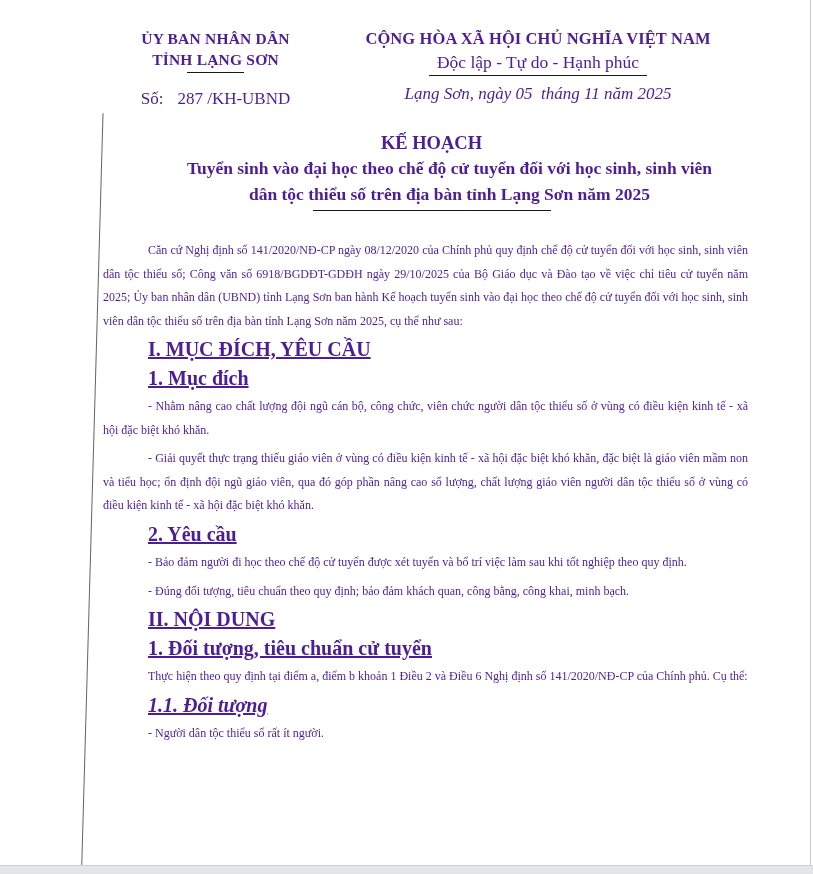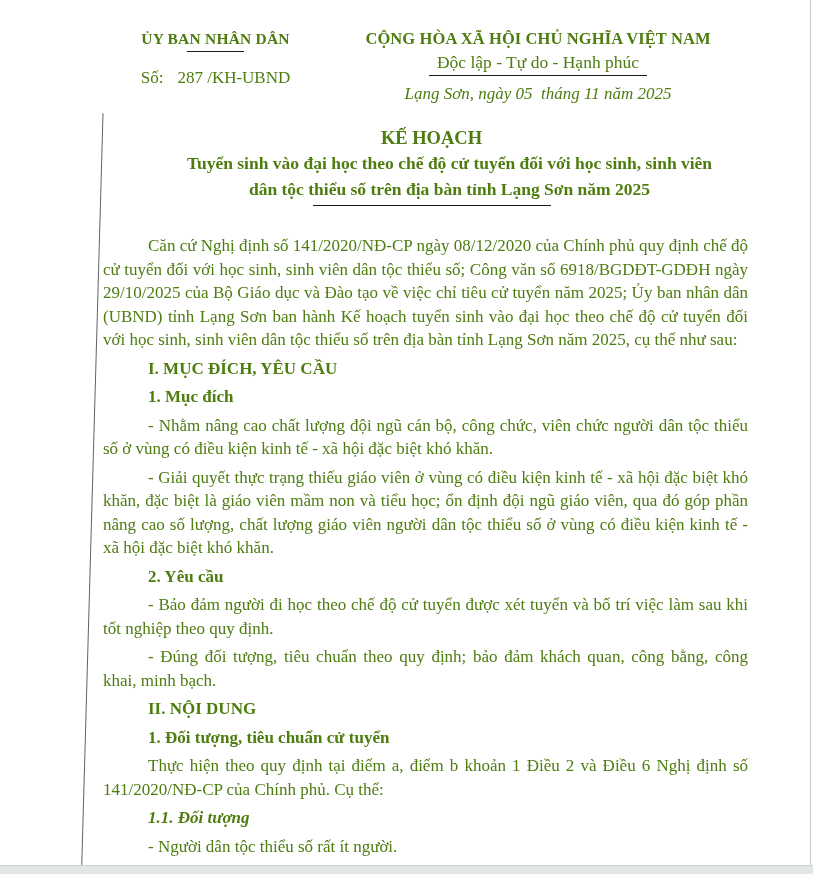--- a/index.html
+++ b/index.html
@@ -3,21 +3,21 @@
 <meta charset="utf-8">
 <style>
   html, body { margin: 0; padding: 0; background: #ffffff; }
   .page {
     position: relative;
     width: 813px;
     height: 874px;
     background: #ffffff;
     overflow: hidden;
     font-family: "Liberation Serif", "DejaVu Serif", serif;
-    color: #4d7c0f;
+    color: #4c1d95;
   }
   
   .scan-line-left {
     position: absolute;
     left: 81px; top: 113px;
     width: 1.4px; height: 761px;
     background: #3c3c3c;
     opacity: .8;
     transform: rotate(1.62deg);
     transform-origin: 0 100%;
@@ -60,44 +60,45 @@
   }
   .dateline { margin-top: 7px; font-style: italic; font-size: 17px; line-height: 22px; white-space: pre-wrap; }
   
   .title-block { margin-top: 21px; text-align: center; margin-left: 12px; }
   .doc-type { font-weight: bold; font-size: 18.5px; line-height: 25px; }
   .doc-subject { font-weight: bold; font-size: 17.5px; line-height: 25.5px; padding-left: 36px; }
   .title-underline { width: 238px; border-bottom: 1.6px solid #1a1a1a; margin: 3px auto 0; }
   
   .body-text { margin-top: 28px; }
   .para {
-    font-size: 17px; line-height: 23.5px;
+    font-size: 12px; line-height: 23.5px;
     text-align: justify; text-indent: 45px;
     margin: 5px 0;
   }
   .h-sec {
-    font-weight: bold; font-size: 17px; line-height: 23.5px;
-    text-indent: 45px; margin: 5px 0;
+    font-weight: bold; font-size: 20px; line-height: 23.5px;
+    text-indent: 45px; margin: 5px 0; text-decoration: underline;
   }
   .h-italic { font-style: italic; }
 </style>
 </head>
 <body>
 
 <div class="page">
 
   <div class="scan-line-left"></div>
   <div class="page-edge-right"></div>
   <div class="page-bottom-strip"></div>
 
   <div class="content">
 
     <div class="hdr">
       <div class="hdr-left">
         <div class="issuer-name">ỦY BAN NHÂN DÂN</div>
+        <div class="issuer-locality">TỈNH LẠNG SƠN</div>
         <div class="issuer-underline"></div>
         <div class="doc-number-line">
           <span>Số:</span><span class="doc-number-value">287 /KH-UBND</span>
         </div>
       </div>
       <div class="hdr-right">
         <div class="national-title">CỘNG HÒA XÃ HỘI CHỦ NGHĨA VIỆT NAM</div>
         <div><span class="national-motto">Độc lập - Tự do - Hạnh phúc</span></div>
         <div class="dateline">Lạng Sơn, ngày 05  tháng 11 năm 2025</div>
       </div>

